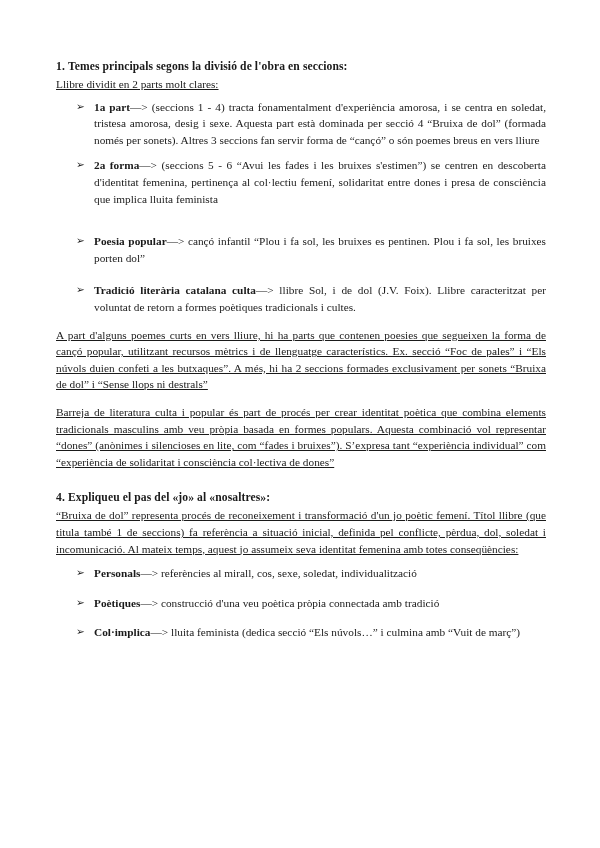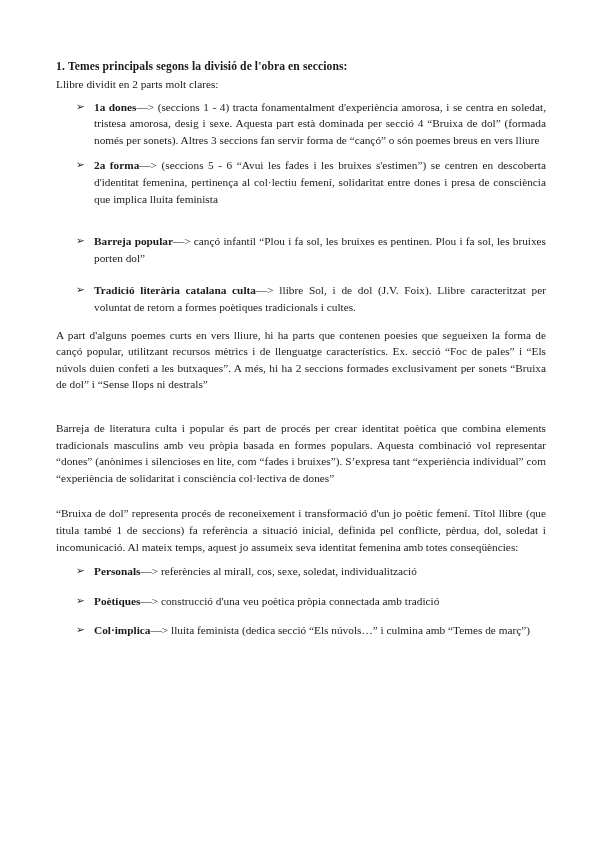--- a/index.html
+++ b/index.html
@@ -45,26 +45,27 @@
   .small-gap {
     height: 11px;
   }
 
   
   .para {
     margin: 0;
     text-align: justify;
     text-justify: inter-word;
     hyphens: none;
+    text-decoration: underline;
   }
   .para.lead {
     text-align: left;
   }
   .para + .para {
-    margin-top: 27px;
+    margin-top: 11px;
   }
 
   
   .list {
     margin: 0;
     padding: 0;
     list-style: none;
   }
   .list .item {
     position: relative;
@@ -111,60 +112,63 @@
   <div class="doc">
 
     <div class="heading">
       <span class="num">1.</span><span>Temes principals segons la divisió de l'obra en seccions:</span>
     </div>
     <p class="para lead">Llibre dividit en 2 parts molt clares:</p>
 
     <ul class="list">
       <li class="item">
         <span class="bullet">➢</span>
-        <span class="term">1a dones</span><span class="arrow">—&gt;</span><span> (seccions 1 - 4) tracta fonamentalment d'experiència amorosa, i se centra en soledat, tristesa amorosa, desig i sexe. Aquesta part està dominada per secció 4 “Bruixa de dol” (formada només per sonets). Altres 3 seccions fan servir forma de “cançó” o són poemes breus en vers lliure</span>
+        <span class="term">1a part</span><span class="arrow">—&gt;</span><span> (seccions 1 - 4) tracta fonamentalment d'experiència amorosa, i se centra en soledat, tristesa amorosa, desig i sexe. Aquesta part està dominada per secció 4 “Bruixa de dol” (formada només per sonets). Altres 3 seccions fan servir forma de “cançó” o són poemes breus en vers lliure</span>
       </li>
       <li class="item">
         <span class="bullet">➢</span>
         <span class="term">2a forma</span><span class="arrow">—&gt;</span><span> (seccions 5 - 6 “Avui les fades i les bruixes s'estimen”) se centren en descoberta d'identitat femenina, pertinença al col·lectiu femení, solidaritat entre dones i presa de consciència que implica lluita feminista</span>
       </li>
     </ul>
 
     <div class="section-gap"></div>
 
 
     <ul class="list loose">
       <li class="item">
         <span class="bullet">➢</span>
-        <span class="term">Barreja popular</span><span class="arrow">—&gt;</span><span> cançó infantil “Plou i fa sol, les bruixes es pentinen. Plou i fa sol, les bruixes porten dol”</span>
+        <span class="term">Poesia popular</span><span class="arrow">—&gt;</span><span> cançó infantil “Plou i fa sol, les bruixes es pentinen. Plou i fa sol, les bruixes porten dol”</span>
       </li>
       <li class="item">
         <span class="bullet">➢</span>
         <span class="term">Tradició literària catalana culta</span><span class="arrow">—&gt;</span><span> llibre Sol, i de dol (J.V. Foix). Llibre caracteritzat per voluntat de retorn a formes poètiques tradicionals i cultes.</span>
       </li>
     </ul>
 
     <div class="small-gap"></div>
 
     <p class="para">A part d'alguns poemes curts en vers lliure, hi ha parts que contenen poesies que segueixen la forma de cançó popular, utilitzant recursos mètrics i de llenguatge característics. Ex. secció “Foc de pales” i “Els núvols duien confeti a les butxaques”. A més, hi ha 2 seccions formades exclusivament per sonets “Bruixa de dol” i “Sense llops ni destrals”</p>
     <p class="para">Barreja de literatura culta i popular és part de procés per crear identitat poètica que combina elements tradicionals masculins amb veu pròpia basada en formes populars. Aquesta combinació vol representar “dones” (anònimes i silencioses en lite, com “fades i bruixes”). S’expresa tant “experiència individual” com “experiència de solidaritat i consciència col·lectiva de dones”</p>
 
     <div class="section-gap"></div>
 
+    <div class="heading">
+      <span class="num">4.</span><span>Expliqueu el pas del «jo» al «nosaltres»:</span>
+    </div>
     <p class="para">“Bruixa de dol” representa procés de reconeixement i transformació d'un jo poètic femení. Títol llibre (que titula també 1 de seccions) fa referència a situació inicial, definida pel conflicte, pèrdua, dol, soledat i incomunicació. Al mateix temps, aquest jo assumeix seva identitat femenina amb totes conseqüències:</p>
 
     <ul class="list tight">
       <li class="item">
         <span class="bullet">➢</span>
         <span class="term">Personals</span><span class="arrow">—&gt;</span><span> referències al mirall, cos, sexe, soledat, individualització</span>
       </li>
       <li class="item">
         <span class="bullet">➢</span>
         <span class="term">Poètiques</span><span class="arrow">—&gt;</span><span> construcció d'una veu poètica pròpia connectada amb tradició</span>
       </li>
       <li class="item">
         <span class="bullet">➢</span>
-        <span class="term">Col·implica</span><span class="arrow">—&gt;</span><span> lluita feminista (dedica secció “Els núvols…” i culmina amb “Temes de març”)</span>
+        <span class="term">Col·implica</span><span class="arrow">—&gt;</span><span> lluita feminista (dedica secció “Els núvols…” i culmina amb “Vuit de març”)</span>
       </li>
     </ul>
 
   </div>
 </div>
 
 </body></html>

